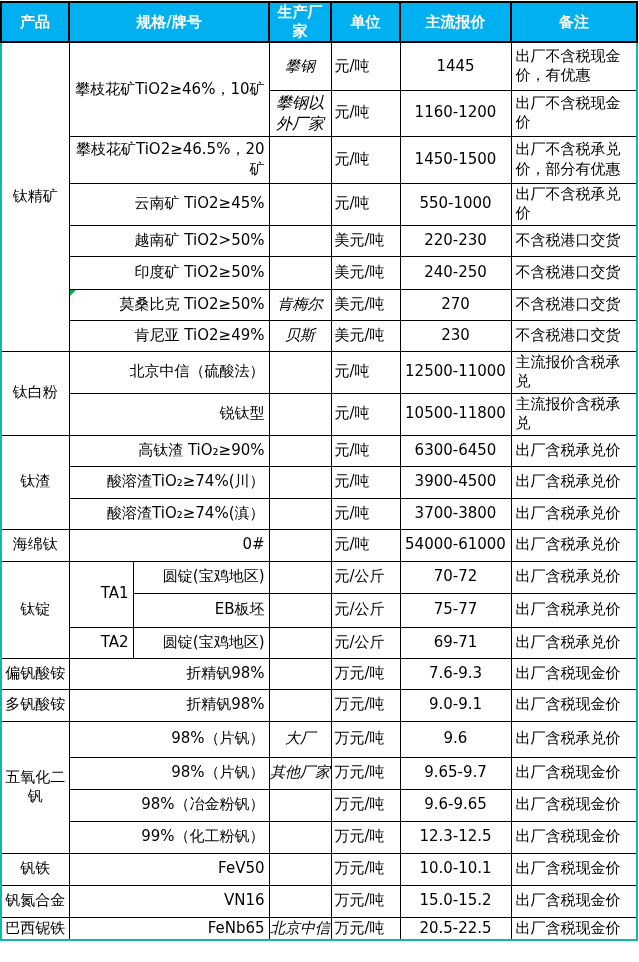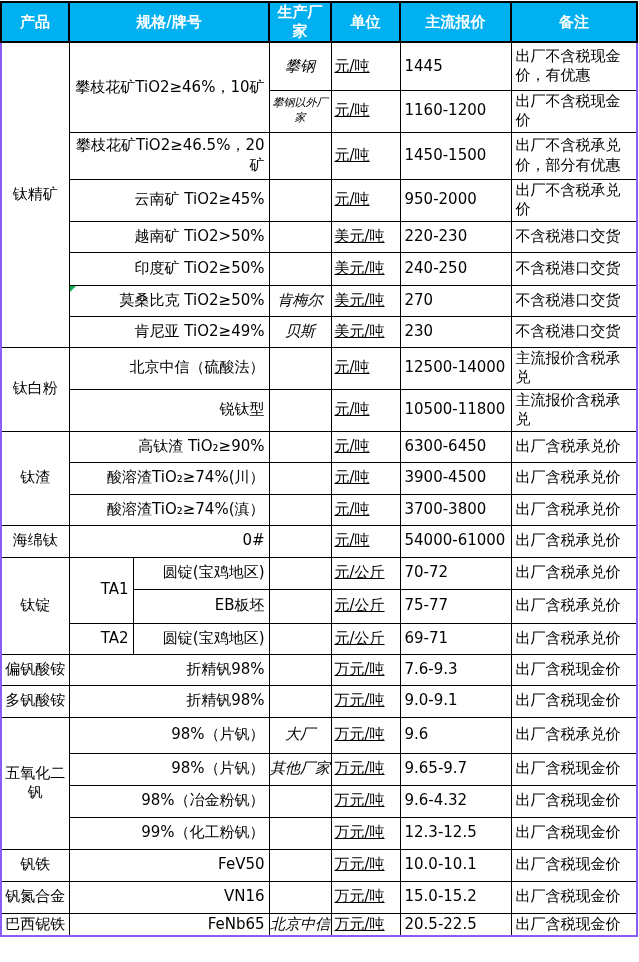--- a/index.html
+++ b/index.html
@@ -1,34 +1,34 @@
 <!DOCTYPE html>
 <html><head>
 <meta charset="utf-8">
 <style>
   * { margin:0; padding:0; box-sizing:border-box; }
   html,body { width:639px; height:962px; background:#ffffff;
     font-family:"DejaVu Sans","Liberation Sans",sans-serif; color:#000; }
   .sheet { position:absolute; top:1px; left:0; }
-  table { border-collapse:collapse; table-layout:fixed; border:2px solid #8b5cf6; }
+  table { border-collapse:collapse; table-layout:fixed; border:2px solid #14b8a6; }
   thead th {
     background:#00B0F0; color:#fff; font-size:15px; font-weight:bold;
     text-align:center; border:2px solid #000; height:35px; padding:0 2px;
   }
   td {
     border:1px solid #000; font-size:15px; vertical-align:middle;
     padding:1px 4px; line-height:1.3; overflow:hidden; word-break:break-all;
   }
   .col-product { text-align:center; padding:1px 2px; }
   .col-spec, .col-speca, .col-specb { text-align:right; padding-left:5px; }
   .col-mfr { text-align:center; padding:1px 0;font-style:italic; }
-  .col-unit { text-align:left; padding-left:3px;text-decoration:underline; }
-  .col-price { }
+  .col-unit { text-align:left; padding-left:3px; }
+  .col-price { text-align:center; }
   .col-note { text-align:left; padding:1px 4px; }
-  .small { font-size:11px; line-height:1.35; }
+  .small { font-size:16px; line-height:1.35; }
   .marker-cell { position:relative; }
   .comment-marker {
     position:absolute; top:0; left:0; width:0; height:0;
     border-top:6px solid #00B050; border-right:6px solid transparent;
   }
 </style>
 </head>
 <body>
 
 <div class="sheet">
@@ -71,21 +71,21 @@
           <td colspan="2" class="col-spec">攀枝花矿TiO2≥46.5%，20矿</td>
           <td class="col-mfr"></td>
           <td class="col-unit">元/吨</td>
           <td class="col-price">1450-1500</td>
           <td class="col-note">出厂不含税承兑价，部分有优惠</td>
         </tr>
         <tr style="height: 32px;">
           <td colspan="2" class="col-spec">云南矿 TiO2≥45%</td>
           <td class="col-mfr"></td>
           <td class="col-unit">元/吨</td>
-          <td class="col-price">950-2000</td>
+          <td class="col-price">550-1000</td>
           <td class="col-note">出厂不含税承兑价</td>
         </tr>
         <tr style="height: 31px;">
           <td colspan="2" class="col-spec">越南矿 TiO2&gt;50%</td>
           <td class="col-mfr"></td>
           <td class="col-unit">美元/吨</td>
           <td class="col-price">220-230</td>
           <td class="col-note">不含税港口交货</td>
         </tr>
         <tr style="height: 33px;">
@@ -107,21 +107,21 @@
           <td class="col-mfr">贝斯</td>
           <td class="col-unit">美元/吨</td>
           <td class="col-price">230</td>
           <td class="col-note">不含税港口交货</td>
         </tr>
         <tr style="height: 32px;">
           <td rowspan="2" class="col-product">钛白粉</td>
           <td colspan="2" class="col-spec">北京中信（硫酸法）</td>
           <td class="col-mfr"></td>
           <td class="col-unit">元/吨</td>
-          <td class="col-price">12500-14000</td>
+          <td class="col-price">12500-11000</td>
           <td class="col-note">主流报价含税承兑</td>
         </tr>
         <tr style="height: 31px;">
           <td colspan="2" class="col-spec">锐钛型</td>
           <td class="col-mfr"></td>
           <td class="col-unit">元/吨</td>
           <td class="col-price">10500-11800</td>
           <td class="col-note">主流报价含税承兑</td>
         </tr>
         <tr style="height: 31px;">
@@ -206,21 +206,21 @@
           <td colspan="2" class="col-spec">98%（片钒）</td>
           <td class="col-mfr">其他厂家</td>
           <td class="col-unit">万元/吨</td>
           <td class="col-price">9.65-9.7</td>
           <td class="col-note">出厂含税现金价</td>
         </tr>
         <tr style="height: 32px;">
           <td colspan="2" class="col-spec">98%（冶金粉钒）</td>
           <td class="col-mfr"></td>
           <td class="col-unit">万元/吨</td>
-          <td class="col-price">9.6-4.32</td>
+          <td class="col-price">9.6-9.65</td>
           <td class="col-note">出厂含税现金价</td>
         </tr>
         <tr style="height: 32px;">
           <td colspan="2" class="col-spec">99%（化工粉钒）</td>
           <td class="col-mfr"></td>
           <td class="col-unit">万元/吨</td>
           <td class="col-price">12.3-12.5</td>
           <td class="col-note">出厂含税现金价</td>
         </tr>
         <tr style="height: 32px;">

